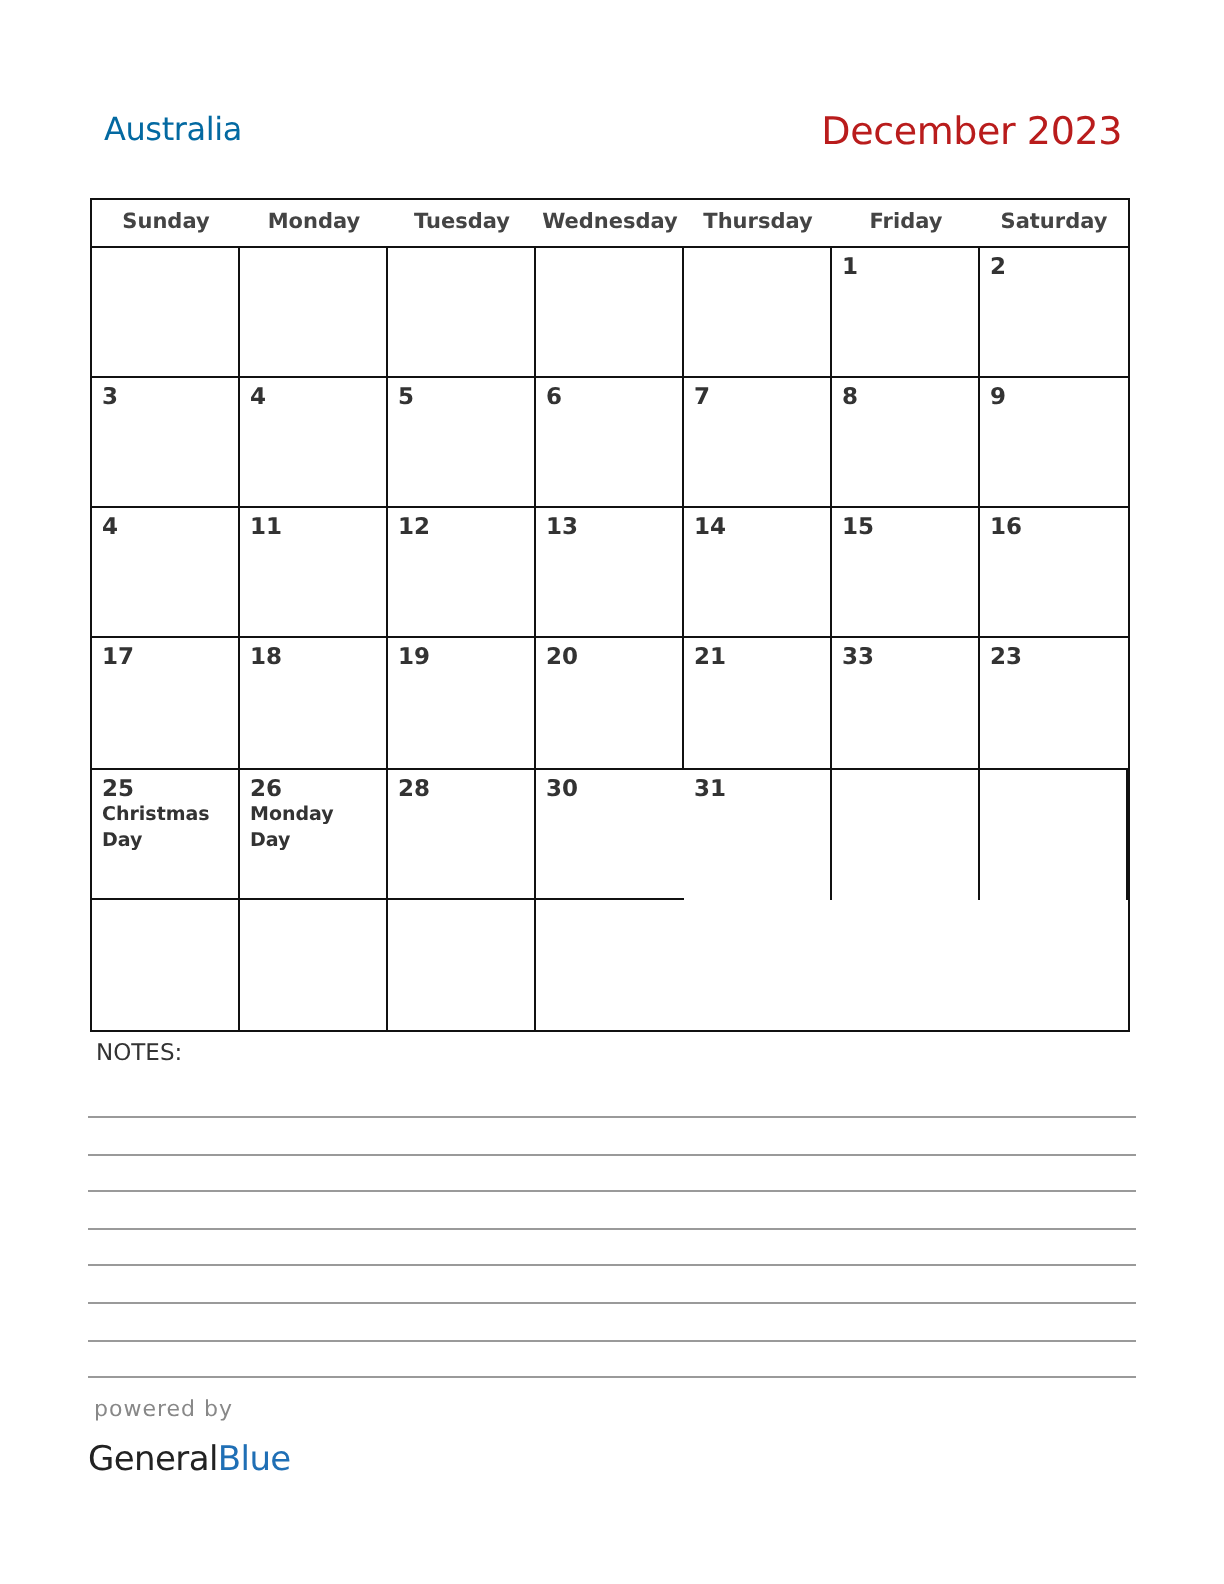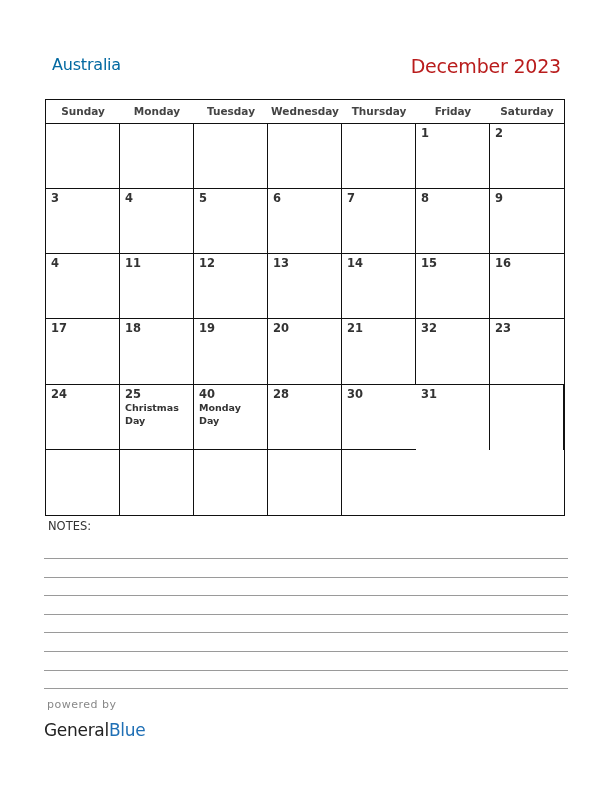--- a/index.html
+++ b/index.html
@@ -110,34 +110,31 @@
       <div class="cell">
         <span class="num">19</span>
       </div>
       <div class="cell">
         <span class="num">20</span>
       </div>
       <div class="cell">
         <span class="num">21</span>
       </div>
       <div class="cell">
-        <span class="num">32</span>
+        <span class="num">33</span>
       </div>
       <div class="cell lastcol">
         <span class="num">23</span>
-      </div>
-      <div class="cell">
-        <span class="num">24</span>
       </div>
       <div class="cell">
         <span class="num">25</span>
         <span class="evt">Christmas Day</span>
       </div>
       <div class="cell">
-        <span class="num">40</span>
+        <span class="num">26</span>
         <span class="evt">Monday Day</span>
       </div>
       <div class="cell">
         <span class="num">28</span>
       </div>
       <div class="cell lastcol">
         <span class="num">30</span>
       </div>
       <div class="cell lastrow">
         <span class="num">31</span>

